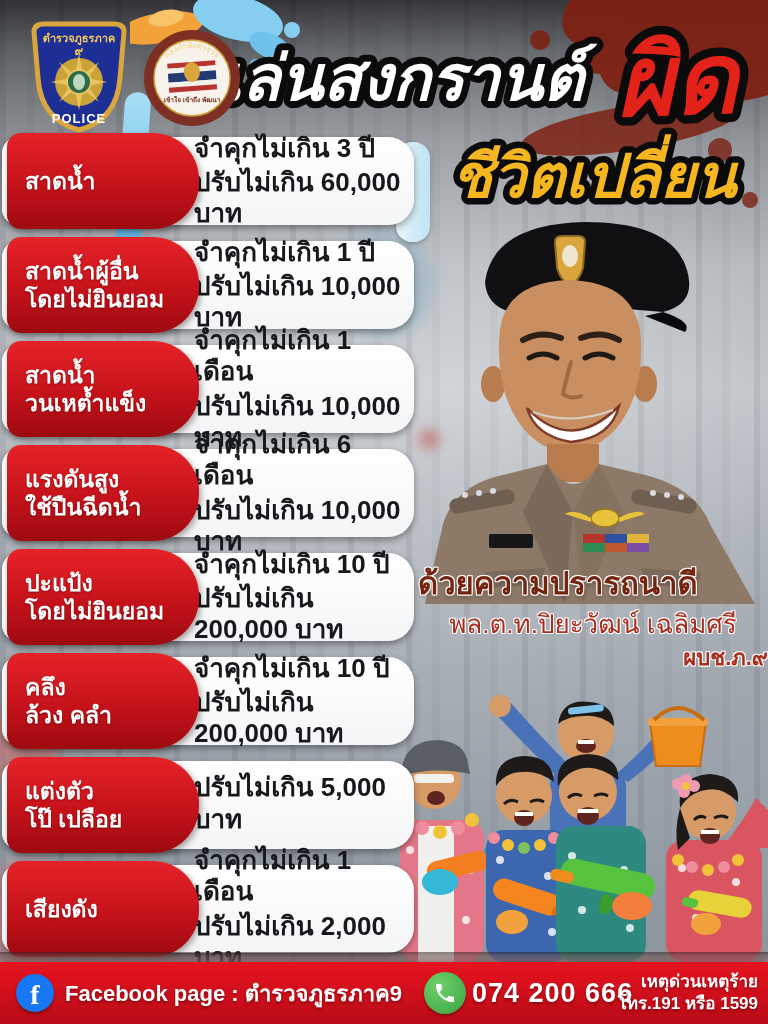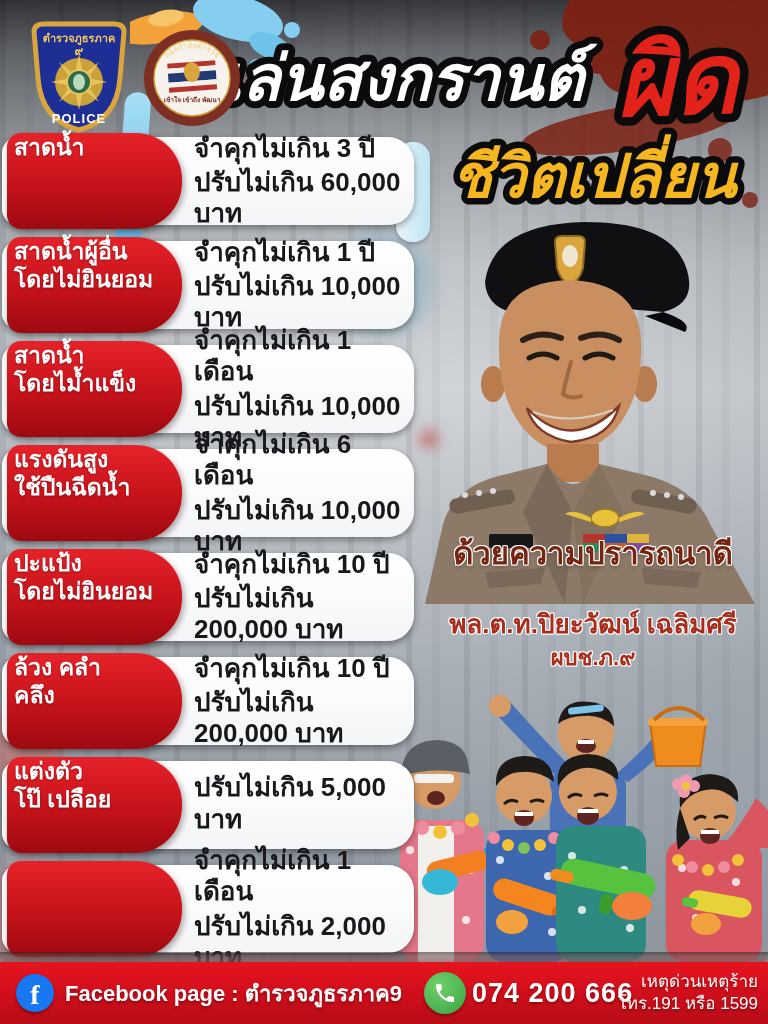--- a/index.html
+++ b/index.html
@@ -26,40 +26,40 @@
   .badge-shield{position:absolute;left:20px;top:20px;z-index:8;}
   .badge-seal{position:absolute;left:142px;top:28px;z-index:8;}
 
   
   .title-svg{position:absolute;left:0;top:0;z-index:6;}
 
   
   .row{position:absolute;left:2px;width:412px;height:88px;z-index:5;}
   .row .panel{position:absolute;inset:0;background:linear-gradient(180deg,#ffffff 0%,#f4f5f6 100%);
     border-radius:16px 26px 26px 16px;box-shadow:0 3px 7px rgba(0,0,0,.38);}
-  .row .pill{position:absolute;left:5px;top:-4px;bottom:-4px;width:175px;
+  .row .pill{position:absolute;left:5px;top:-4px;bottom:-4px;width:192px;
     background:linear-gradient(180deg,#e62229 0%,#c5121a 55%,#9d0a10 100%);
     border-radius:14px 46px 46px 14px;box-shadow:2px 3px 6px rgba(0,0,0,.35);
-    display:flex;flex-direction:column;padding-left:7px;}
+    display:flex;flex-direction:column;justify-content:center;padding-left:18px;}
   .pill .l{color:#fff;font-weight:bold;font-size:23px;line-height:1.22;text-shadow:0 1px 2px rgba(0,0,0,.35);}
   .row .pen{position:absolute;left:184px;right:10px;top:0;bottom:0;
     display:flex;flex-direction:column;justify-content:center;gap:3px;}
   .pen .p{color:#17181c;font-weight:bold;font-size:26px;line-height:1.2;margin-left:8px;}
 
   
   .officer{position:absolute;left:415px;top:212px;width:353px;height:392px;z-index:4;}
 
   
-  .signoff1{position:absolute;left:418px;width:350px;top:528px;text-align:center;z-index:6;
+  .signoff1{position:absolute;left:418px;width:350px;top:558px;z-index:6;
     font-size:31px;font-weight:bold;color:#74240f;
     text-shadow:-1px -1px 0 #fff,1px -1px 0 #fff,-1px 1px 0 #fff,1px 1px 0 #fff,0 3px 4px rgba(0,0,0,.25);}
   .signoff2{position:absolute;left:418px;width:350px;top:603px;text-align:center;z-index:6;
-    font-size:26px;font-weight:bold;color:#a92d1c;
+    font-size:26px;font-weight:normal;color:#a92d1c;
     text-shadow:-1px -1px 0 #fff,1px -1px 0 #fff,-1px 1px 0 #fff,1px 1px 0 #fff;}
-  .signoff3{position:absolute;left:418px;width:350px;top:640px;text-align:center;z-index:6;
+  .signoff3{position:absolute;left:418px;width:350px;top:640px;text-align:right;z-index:6;
     font-size:22px;font-weight:bold;color:#a92d1c;
     text-shadow:-1px -1px 0 #fff,1px -1px 0 #fff,-1px 1px 0 #fff,1px 1px 0 #fff;}
 
   .crowd{position:absolute;left:400px;top:670px;width:368px;height:292px;z-index:4;}
 
   
   .footer{position:absolute;left:0;top:962px;width:768px;height:62px;z-index:9;
     background:linear-gradient(180deg,#e5141f 0%,#d30f1c 45%,#b80c16 100%);
     box-shadow:0 -3px 6px rgba(0,0,0,.4);}
   .footer-strip{position:absolute;left:0;top:952px;width:768px;height:10px;z-index:8;
@@ -67,21 +67,21 @@
   .fb-group{position:absolute;left:16px;top:0;height:62px;display:flex;align-items:center;gap:11px;}
   .fb-circle{width:38px;height:38px;border-radius:50%;background:#1877f2;display:flex;align-items:center;justify-content:center;
     box-shadow:0 2px 3px rgba(0,0,0,.35);}
   .fb-f{color:#fff;font-weight:bold;font-size:28px;line-height:1;transform:translateY(2px);font-family:"Liberation Serif","DejaVu Serif",serif;}
   .fb-label{color:#fff;font-weight:bold;font-size:22px;text-shadow:0 2px 3px rgba(0,0,0,.35);}
   .phone-group{position:absolute;left:424px;top:0;height:62px;display:flex;align-items:center;gap:6px;}
   .phone-circle{width:42px;height:42px;border-radius:50%;background:radial-gradient(circle at 35% 30%,#6fd06a,#3aa342);
     display:flex;align-items:center;justify-content:center;box-shadow:0 2px 3px rgba(0,0,0,.35);}
   .phone-number{color:#fff;font-weight:bold;font-size:27px;letter-spacing:1px;text-shadow:0 2px 3px rgba(0,0,0,.35);}
   .emergency{position:absolute;right:10px;top:0;height:62px;display:flex;flex-direction:column;justify-content:center;
-    text-align:right;color:#fff;font-weight:normal;font-size:17px;line-height:1.3;text-shadow:0 2px 3px rgba(0,0,0,.35);}
+    text-align:right;color:#fff;font-weight:bold;font-size:17px;line-height:1.3;text-shadow:0 2px 3px rgba(0,0,0,.35);}
 </style>
 </head>
 <body>
 
 <div class="poster">
   <div class="texture"></div>
 
   <div class="blob" style="left:330px;top:228px;width:104px;height:110px;background:#9fb9c7;opacity:.75;"></div>
   <div class="blob" style="left:340px;top:385px;width:24px;height:24px;background:#b23330;opacity:.8;"></div>
   <div class="blob" style="left:420px;top:430px;width:18px;height:18px;background:#c04440;opacity:.7;"></div>
@@ -179,21 +179,21 @@
       </div>
   </div>
   <div class="row" style="top:345px">
     <div class="panel"></div>
     <div class="pen">
         <div class="p">จำคุกไม่เกิน 1 เดือน</div>
         <div class="p">ปรับไม่เกิน 10,000 บาท</div>
       </div>
     <div class="pill">
         <div class="l">สาดน้ำ</div>
-        <div class="l">โดยไม้ำแข็ง</div>
+        <div class="l">วนเหต้ำแข็ง</div>
       </div>
   </div>
   <div class="row" style="top:449px">
     <div class="panel"></div>
     <div class="pen">
         <div class="p">จำคุกไม่เกิน 6 เดือน</div>
         <div class="p">ปรับไม่เกิน 10,000 บาท</div>
       </div>
     <div class="pill">
         <div class="l">แรงดันสูง</div>
@@ -211,42 +211,43 @@
         <div class="l">โดยไม่ยินยอม</div>
       </div>
   </div>
   <div class="row" style="top:657px">
     <div class="panel"></div>
     <div class="pen">
         <div class="p">จำคุกไม่เกิน 10 ปี</div>
         <div class="p">ปรับไม่เกิน 200,000 บาท</div>
       </div>
     <div class="pill">
+        <div class="l">คลึง</div>
         <div class="l">ล้วง คลำ</div>
-        <div class="l">คลึง</div>
       </div>
   </div>
   <div class="row" style="top:761px">
     <div class="panel"></div>
     <div class="pen">
         <div class="p">ปรับไม่เกิน 5,000 บาท</div>
         <div class="p"></div>
       </div>
     <div class="pill">
         <div class="l">แต่งตัว</div>
         <div class="l">โป๊ เปลือย</div>
       </div>
   </div>
   <div class="row" style="top:865px">
     <div class="panel"></div>
     <div class="pen">
         <div class="p">จำคุกไม่เกิน 1 เดือน</div>
         <div class="p">ปรับไม่เกิน 2,000 บาท</div>
       </div>
     <div class="pill">
+        <div class="l">เสียงดัง</div>
       </div>
   </div>
 
   <svg class="officer" viewBox="0 0 353 392">
     <g>
       <path d="M70 70 Q78 12 170 10 Q258 10 272 58 Q282 92 248 100 L200 96 L110 102 Q72 100 70 70 Z" fill="#101012"></path>
       <path d="M248 100 Q278 110 270 120 L230 104 Z" fill="#0a0a0c"></path>
       <g>
         <path d="M140 30 Q140 24 147 24 L163 24 Q170 24 170 30 L168 56 Q164 70 155 72 Q146 70 142 56 Z" fill="#d9a53c" stroke="#8a6a20" stroke-width="2"></path>
         <ellipse cx="155" cy="44" rx="8" ry="11" fill="#efe6d2"></ellipse>

